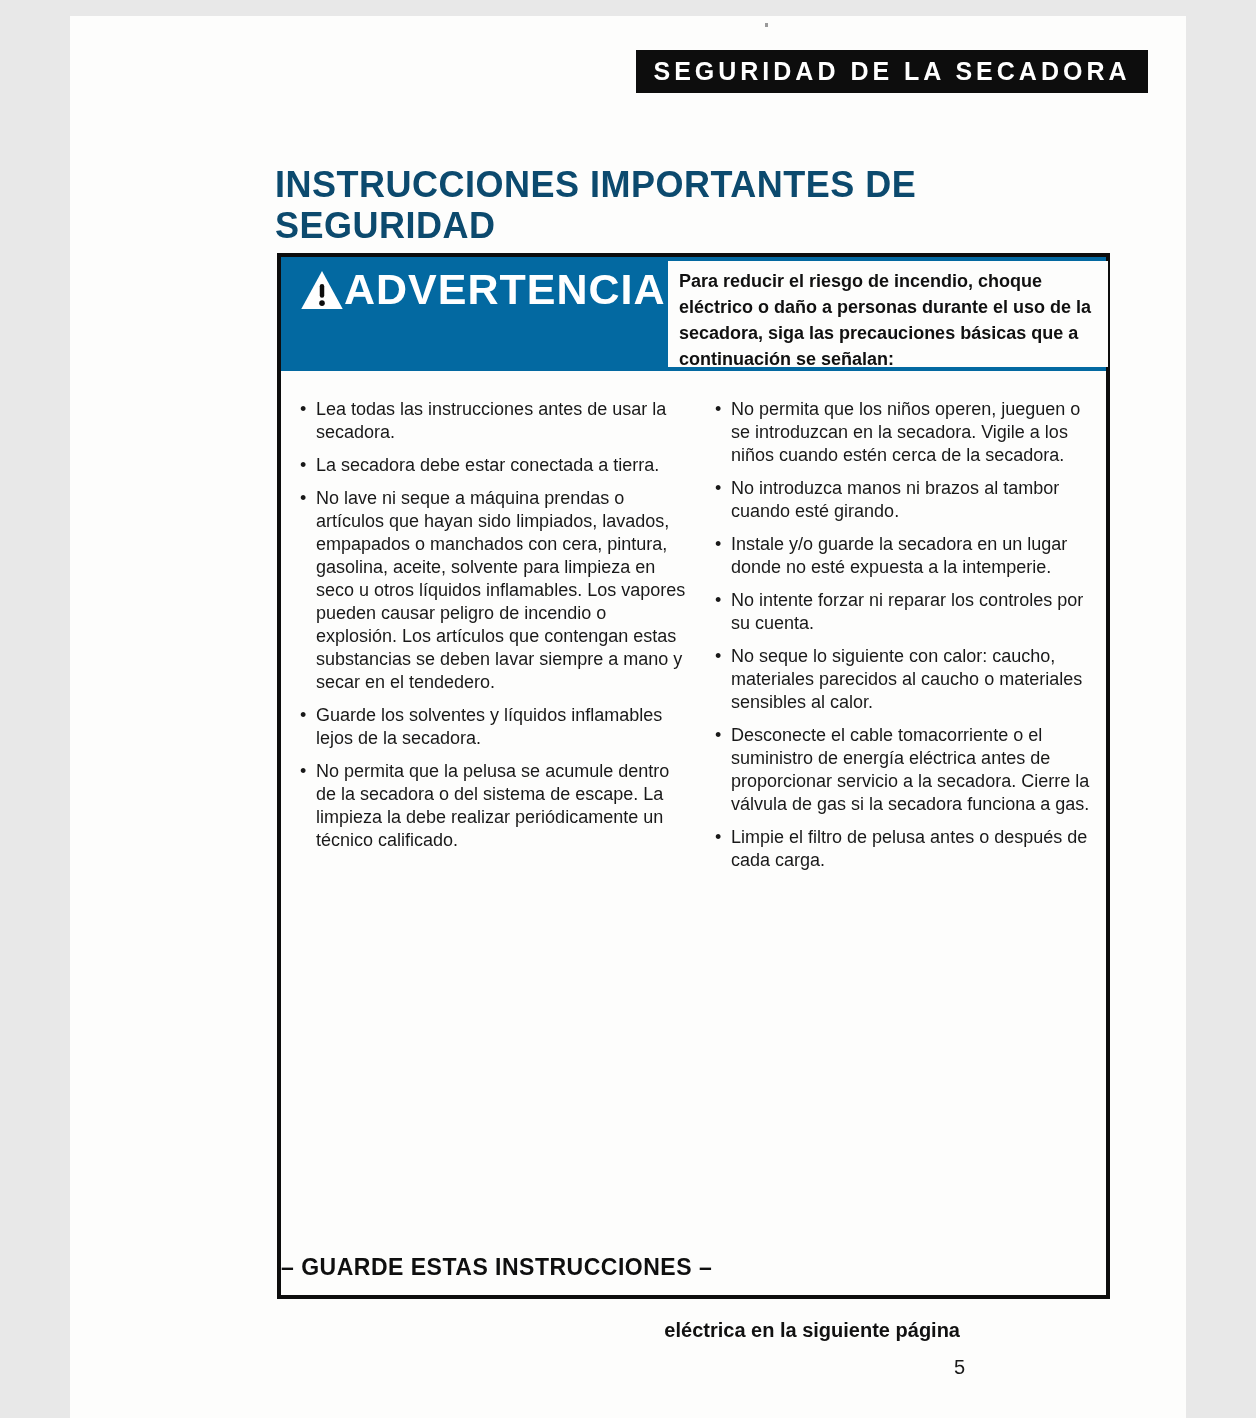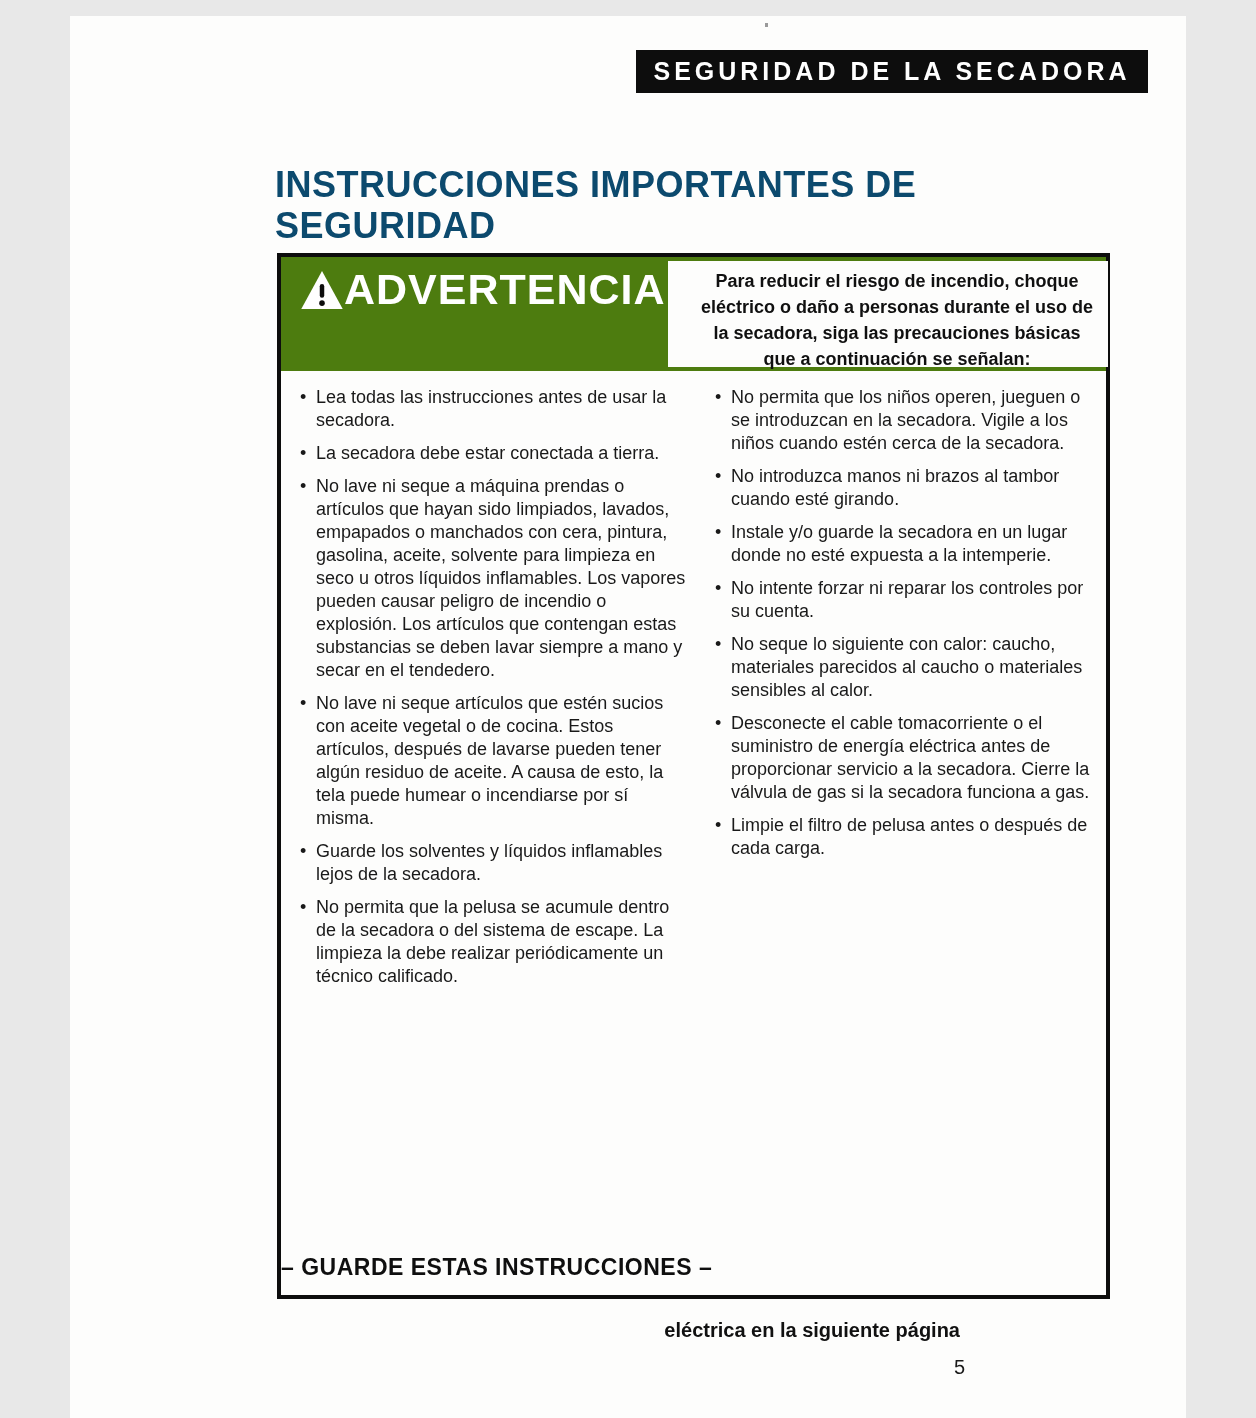--- a/index.html
+++ b/index.html
@@ -30,36 +30,36 @@
     letter-spacing: 0.5px; color: #0c4a6e;
   }
 
   
   .main-box {
     position: absolute; left: 207px; top: 237px; width: 833px; height: 1046px;
     border: 4px solid #0d0d0d; box-sizing: border-box; background: #fdfdfc;
   }
 
   
-  .warn-bar { position: relative; width: 100%; height: 114px; background: #4d7c0f; text-align: center; }
+  .warn-bar { position: relative; width: 100%; height: 114px; background: #0369a1; }
   .warn-label-wrap {
     position: absolute; left: 20px; top: 8px;
     display: flex; align-items: center; color: #ffffff;
     font-weight: bold; font-size: 43px; letter-spacing: 1px; white-space: nowrap;
   }
   .warn-label-wrap svg { width: 42px; height: 38px; margin-right: 1px; }
   .warn-msg {
     position: absolute; left: 387px; top: 4px; width: 440px; height: 106px;
     background: #fdfdfc; color: #101010; box-sizing: border-box;
-    padding: 7px 10px 0 28px;
+    padding: 7px 10px 0 11px;
     font-weight: bold; font-size: 18px; line-height: 26px;
   }
 
   
-  .columns { display: flex; padding: 15px 0 0 19px; }
+  .columns { display: flex; padding: 27px 0 0 19px; }
   .col { width: 390px; }
   .col + .col { margin-left: 25px; width: 387px; }
   .bullet {
     position: relative; padding-left: 16px;
     font-size: 18px; line-height: 23px; margin-bottom: 10px; color: #191919;
   }
   .bullet::before { content: "\2022"; position: absolute; left: 0; top: 0; font-size: 18px; }
 
   .guard-line {
     position: absolute; left: 0; bottom: 14px; width: 100%;
@@ -101,21 +101,20 @@
         <span>ADVERTENCIA</span>
       </div>
       <div class="warn-msg">Para reducir el riesgo de incendio, choque eléctrico o daño a personas durante el uso de la secadora, siga las precauciones básicas que a continuación se señalan:</div>
     </div>
 
     <div class="columns">
       <div class="col">
         <div class="bullet">Lea todas las instrucciones antes de usar la secadora.</div>
         <div class="bullet">La secadora debe estar conectada a tierra.</div>
         <div class="bullet">No lave ni seque a máquina prendas o artículos que hayan sido limpiados, lavados, empapados o manchados con cera, pintura, gasolina, aceite, solvente para limpieza en seco u otros líquidos inflamables. Los vapores pueden causar peligro de incendio o explosión. Los artículos que contengan estas substancias se deben lavar siempre a mano y secar en el tendedero.</div>
-        <div class="bullet">No lave ni seque artículos que estén sucios con aceite vegetal o de cocina. Estos artículos, después de lavarse pueden tener algún residuo de aceite. A causa de esto, la tela puede humear o incendiarse por sí misma.</div>
         <div class="bullet">Guarde los solventes y líquidos inflamables lejos de la secadora.</div>
         <div class="bullet">No permita que la pelusa se acumule dentro de la secadora o del sistema de escape. La limpieza la debe realizar periódicamente un técnico calificado.</div>
       </div>
       <div class="col">
         <div class="bullet">No permita que los niños operen, jueguen o se introduzcan en la secadora. Vigile a los niños cuando estén cerca de la secadora.</div>
         <div class="bullet">No introduzca manos ni brazos al tambor cuando esté girando.</div>
         <div class="bullet">Instale y/o guarde la secadora en un lugar donde no esté expuesta a la intemperie.</div>
         <div class="bullet">No intente forzar ni reparar los controles por su cuenta.</div>
         <div class="bullet">No seque lo siguiente con calor: caucho, materiales parecidos al caucho o materiales sensibles al calor.</div>
         <div class="bullet">Desconecte el cable tomacorriente o el suministro de energía eléctrica antes de proporcionar servicio a la secadora. Cierre la válvula de gas si la secadora funciona a gas.</div>

